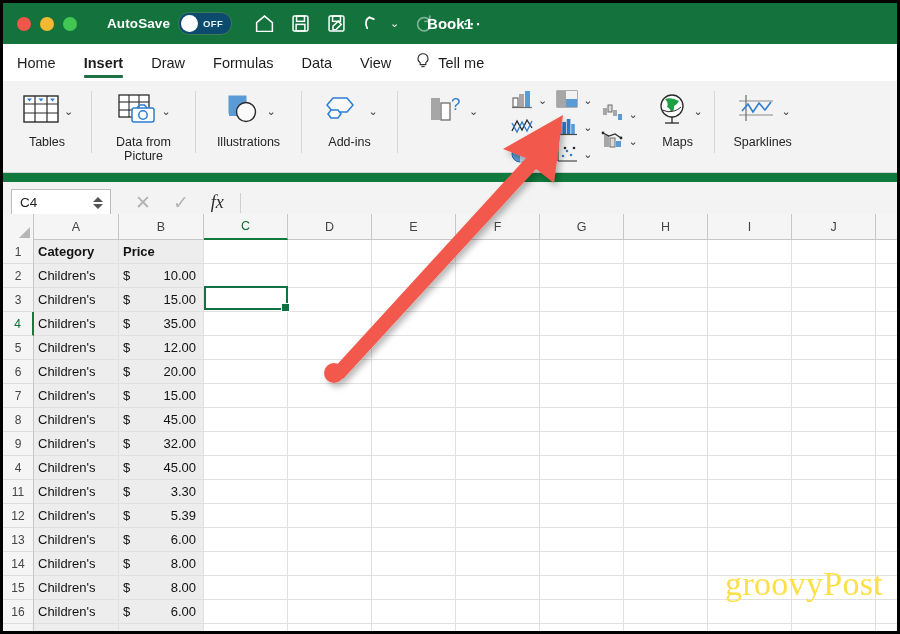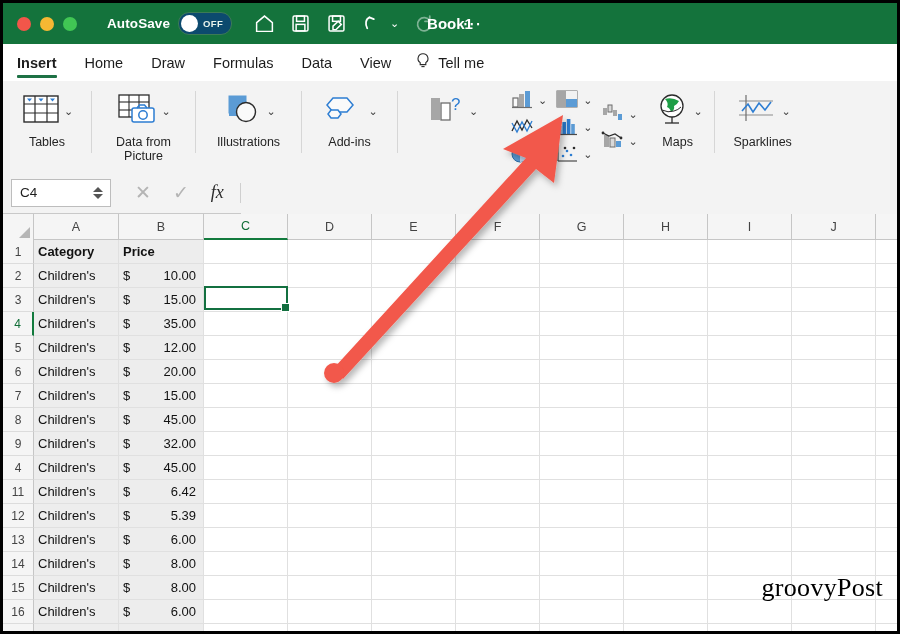--- a/index.html
+++ b/index.html
@@ -89,21 +89,21 @@
 
   
   .chartgrid{
     display:flex;height:91px;align-items:center;padding-top:2px;box-sizing:border-box;
   }
   .ccol{display:flex;flex-direction:column;justify-content:center;gap:2px;padding:0 4px;}
   .crow{display:flex;align-items:center;gap:4px;height:25px;}
 
   
   .fbar{
-    position:absolute;left:0;top:169px;width:894px;height:42px;
+    position:absolute;left:0;top:179px;width:894px;height:42px;
     background:#f3f3f3;display:flex;align-items:center;
     border-bottom:1px solid #c9c9c9;box-sizing:border-box;
   }
   .namebox{
     width:100px;height:28px;margin-left:8px;background:#fff;
     border:1px solid #bdbdbd;display:flex;align-items:center;
     box-sizing:border-box;
   }
   .namebox .nb-text{
     flex:1;font-size:13.5px;color:#1d1d1d;padding-left:8px;
@@ -172,21 +172,21 @@
     position:absolute;right:-4px;bottom:-4px;width:7px;height:7px;
     background:#137040;border:1px solid #fff;
   }
 
   
   .arrow{position:absolute;left:0;top:0;width:900px;height:634px;pointer-events:none;}
 
   
   .wm{
     position:absolute;right:14px;bottom:28px;
-    font-family:"Liberation Serif",serif;font-size:26px;color:#000000;
+    font-family:"Liberation Serif",serif;font-size:34px;color:#fde047;
     letter-spacing:.3px;pointer-events:none;
   }
 </style>
 </head>
 <body>
 
 <div class="app">
 
   <div class="titlebar">
     <div class="traffic">
@@ -236,22 +236,22 @@
           <path d="M18 3.5 L18 9.5 L12.5 9.5" stroke-linecap="round"></path>
         </svg>
       </span>
       <span class="dots3">⋯</span>
     </div>
 
     <div class="book-title">Book1</div>
   </div>
 
   <div class="tabbar">
+    <div class="tab">Home</div>
     <div class="tab active">Insert</div>
-    <div class="tab">Home</div>
     <div class="tab">Draw</div>
     <div class="tab">Formulas</div>
     <div class="tab">Data</div>
     <div class="tab">View</div>
     <div class="tab tellme">
       <span>
         <svg class="bulb" viewBox="0 0 20 22" fill="none" stroke="#2b2b2b" stroke-width="1.4">
           <path d="M10 2 A6 6 0 0 0 6.5 13 L6.5 15.5 L13.5 15.5 L13.5 13 A6 6 0 0 0 10 2 Z"></path>
           <path d="M8 18 L12 18"></path>
         </svg>
@@ -679,21 +679,21 @@
           <div class="cell" style="width: 84px;"></div>
           <div class="cell" style="width: 84px;"></div>
           <div class="cell" style="width: 84px;"></div>
           <div class="cell" style="width: 30px;"></div>
         </div>
         <div class="row">
           <div class="rh">11</div>
           <div class="cell filled" style="width: 85px;">Children's</div>
           <div class="cell filled money" style="width: 85px;">
             <span class="cur">$</span>
-            <span>6.42</span>
+            <span>3.30</span>
           </div>
           <div class="cell" style="width: 84px;"></div>
           <div class="cell" style="width: 84px;"></div>
           <div class="cell" style="width: 84px;"></div>
           <div class="cell" style="width: 84px;"></div>
           <div class="cell" style="width: 84px;"></div>
           <div class="cell" style="width: 84px;"></div>
           <div class="cell" style="width: 84px;"></div>
           <div class="cell" style="width: 84px;"></div>
           <div class="cell" style="width: 30px;"></div>

